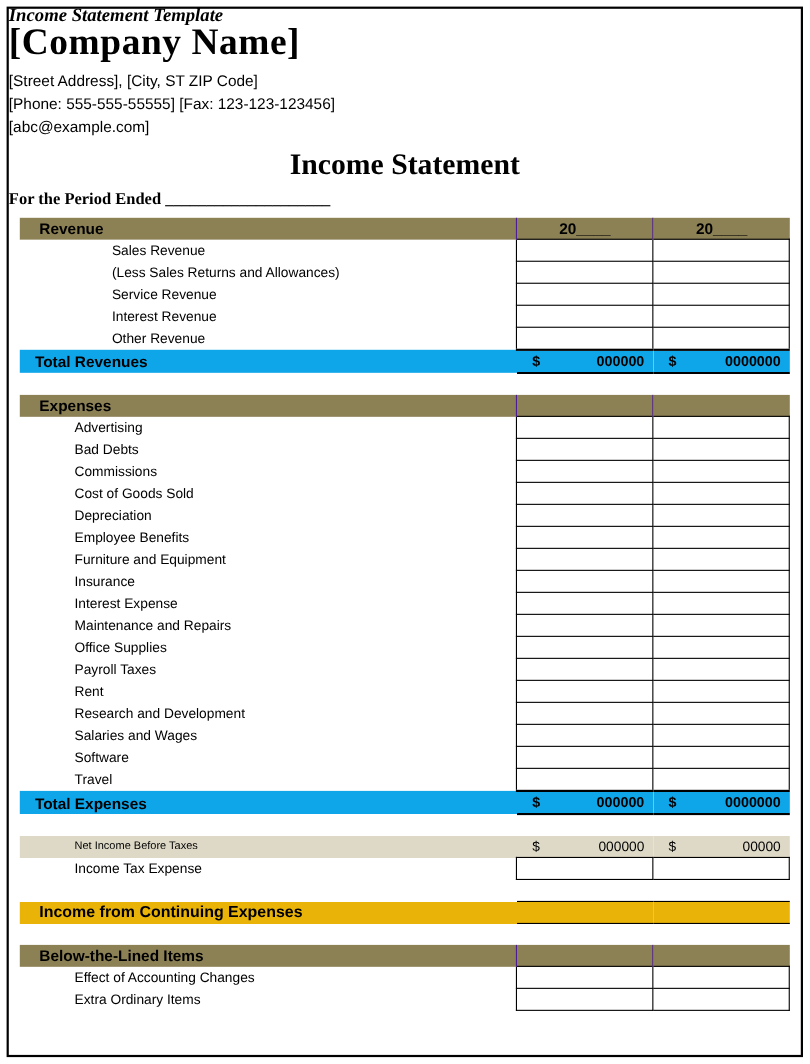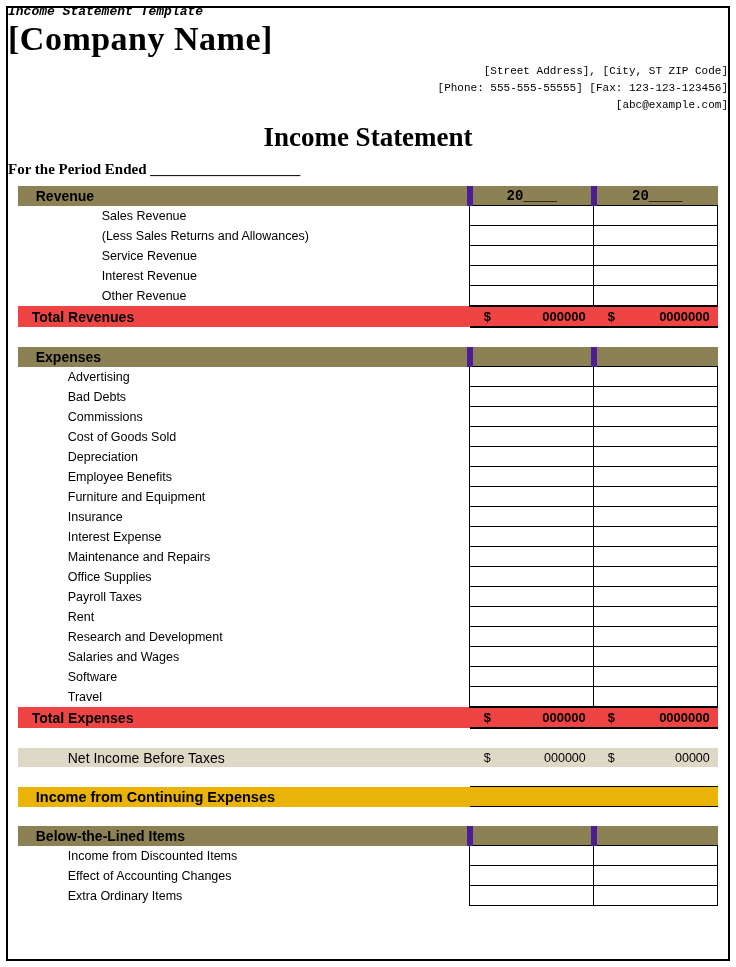--- a/index.html
+++ b/index.html
@@ -27,47 +27,47 @@
     top: 6px;
     width: 724px;
     height: 955px;
     border: 2px solid #000;
     box-sizing: border-box;
   }
   .doc-label {
     position: absolute;
     left: 8px;
     top: 4px;
-    font-family: Liberation Mono, monospace;
+    font-family: Liberation Serif, serif;
     font-weight: bold;
     font-style: italic;
-    font-size: 13px;
+    font-size: 17px;
     letter-spacing: 0px;
     z-index: 5;
     text-align: right;
   }
   .inner {
     position: absolute;
     left: 8px;
     top: 8px;
     width: 720px;
     box-sizing: border-box;
   }
   .company-name {
     text-align: left;
     font-family: "Liberation Serif", serif;
     font-weight: bold;
     font-size: 34px;
     margin-top: 12px;
     letter-spacing: 0.5px;
   }
   .addr-line {
-    text-align: right;
-    font-family: Liberation Mono, monospace;
-    font-size: 11px;
+    text-align: left;
+    font-family: Liberation Sans, sans-serif;
+    font-size: 14px;
     margin-top: 7px;
   }
   .addr-line.second { margin-top: 5px; }
   .addr-line.third { margin-top: 5px; }
   .statement-title {
     text-align: center;
     font-family: "Liberation Serif", serif;
     font-weight: bold;
     font-size: 27px;
     margin-top: 11px;
@@ -100,40 +100,40 @@
     font-weight: bold;
     font-size: 14px;
     height: 21px;
   }
   .hdr-row td.col-label {
     padding-left: 18px;
     font-family: "Liberation Sans", sans-serif;
   }
   .hdr-row td.col-amt {
     text-align: center;
-    font-family: Liberation Mono, monospace;
+    font-family: Liberation Sans, sans-serif;
     font-weight: bold;
     font-size: 14px;
-    border-left: 6px solid #4c1d95;
+    border-left: 1px solid #4c1d95;
   }
   .hdr-row td.col-amt.plain {
     font-size: 12px;
   }
   .item-row td.col-label {
     padding-left: 50px;
     background: #ffffff;
   }
   .item-row td.col-amt {
     border: 1px solid #000;
     background: #ffffff;
   }
   .item-row.indent2 td.col-label { padding-left: 84px; }
 
   .total-row td {
-    background: #ef4444;
+    background: #0ea5e9;
     height: 22px;
   }
   .total-row td.col-label {
     padding-left: 14px;
     font-weight: bold;
     font-size: 14px;
   }
   .total-row td.col-amt {
     font-weight: bold;
     font-size: 13px;
@@ -149,21 +149,21 @@
   .spacer-row td {
     height: 11px;
     background: #ffffff;
   }
   .band-row td {
     background: #ded9c7;
     height: 21px;
   }
   .band-row td.col-label {
     padding-left: 50px;
-    font-size: 14px;
+    font-size: 10px;
   }
   .band-row td.col-amt {
     font-size: 12.5px;
   }
   .section-band td {
     background: #eab308;
     height: 26px;
   }
   .section-band td.col-label {
     padding-left: 18px;
@@ -372,20 +372,25 @@
             </div>
           </td>
           <td class="col-amt">
             <div class="amt-inner">
               <span>$</span>
               <span>00000</span>
             </div>
           </td>
         </tr>
 
+        <tr class="item-row">
+          <td class="col-label">Income Tax Expense</td>
+          <td class="col-amt"></td>
+          <td class="col-amt"></td>
+        </tr>
 
         <tr class="spacer-row">
             <td colspan="3"></td>
           </tr>
 
         <tr class="section-band">
           <td class="col-label">Income from Continuing  Expenses</td>
           <td class="col-amt"></td>
           <td class="col-amt"></td>
         </tr>
@@ -394,25 +399,20 @@
             <td colspan="3"></td>
           </tr>
 
         <tr class="hdr-row">
           <td class="col-label">Below-the-Lined Items</td>
           <td class="col-amt plain"></td>
           <td class="col-amt plain"></td>
         </tr>
 
         <tr class="item-row">
-          <td class="col-label">Income from Discounted Items</td>
-          <td class="col-amt"></td>
-          <td class="col-amt"></td>
-        </tr>
-        <tr class="item-row">
           <td class="col-label">Effect of Accounting Changes</td>
           <td class="col-amt"></td>
           <td class="col-amt"></td>
         </tr>
         <tr class="item-row">
           <td class="col-label">Extra Ordinary Items</td>
           <td class="col-amt"></td>
           <td class="col-amt"></td>
         </tr>
 

